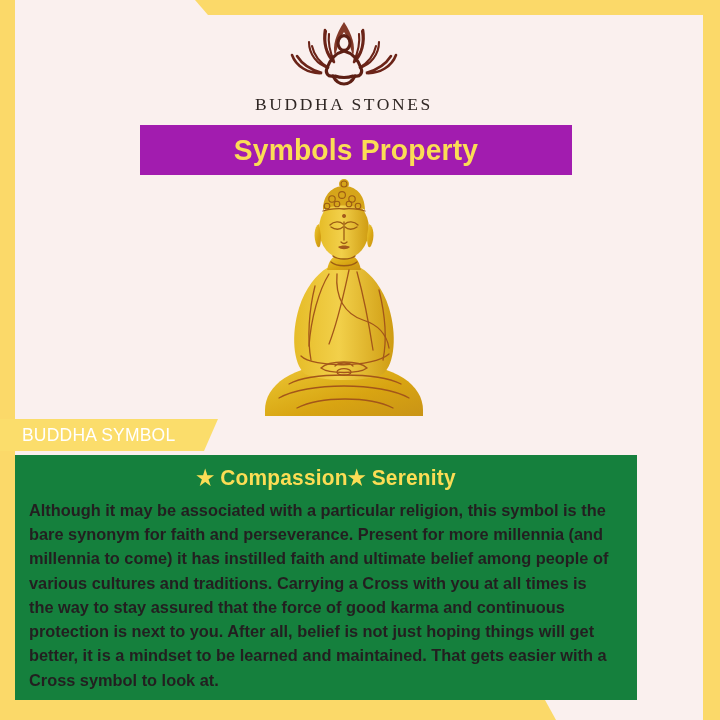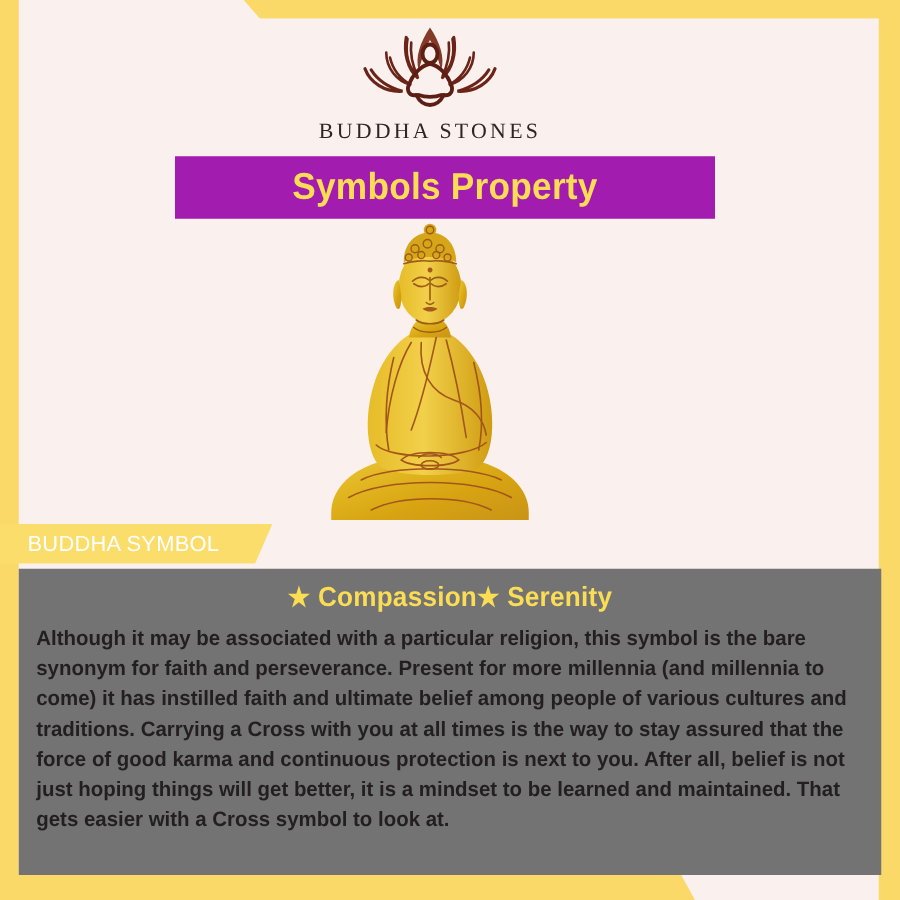--- a/index.html
+++ b/index.html
@@ -142,23 +142,23 @@
     letter-spacing: 0.2px;
     font-weight: 400;
     white-space: nowrap;
   }
 
   
   .content-card {
     position: absolute;
     left: 15px;
     top: 455px;
-    width: 690px;
+    width: 622px;
     height: 245px;
-    background: #737373;
+    background: #15803d;
   }
 
   .virtues {
     margin-top: 10px;
     text-align: center;
     font-family: "Liberation Sans Narrow", "Liberation Sans", sans-serif;
     font-size: 22px;
     font-weight: 700;
     color: #fbdd55;
     letter-spacing: 0.2px;

